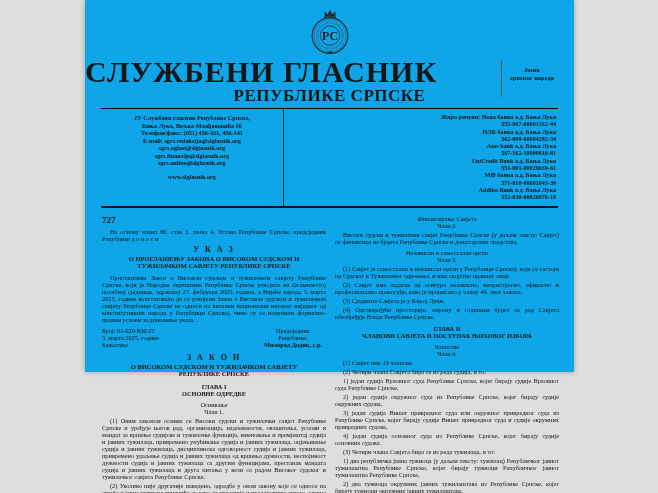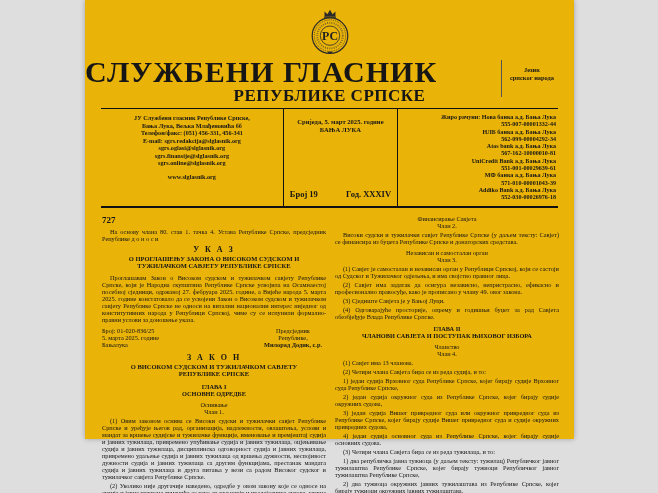--- a/index.html
+++ b/index.html
@@ -3,22 +3,22 @@
 <meta charset="utf-8">
 <style>
   html,body{margin:0;padding:0;}
   body{
     width:658px;height:493px;overflow:hidden;position:relative;
     background:#dedede;
     font-family:"Liberation Serif","DejaVu Serif",serif;
     color:#161616;
   }
   .page{
-    position:absolute;left:85px;top:0;width:489px;height:439px;
-    background:#eab308;
+    position:absolute;left:85px;top:0;width:489px;height:372px;
+    background:#0ea5e9;
     box-shadow:0 0 5px rgba(0,0,0,.28);
   }
   
   .masthead{position:relative;padding-top:9px;}
   .seal{display:block;margin:0 auto;}
   .mast-title{
     font-weight:bold;font-size:30px;line-height:31px;
     letter-spacing:1px;margin:1px 0 0;
   }
   .mast-subtitle{
@@ -110,30 +110,20 @@
         <div>ЈУ Службени гласник Републике Српске,</div>
         <div>Бања Лука, Вељка Млађеновића бб</div>
         <div>Телефон/факс: (051) 456-331, 456-341</div>
         <div>E-mail: sgrs.redakcija@slglasnik.org</div>
         <div>sgrs.oglasi@slglasnik.org</div>
         <div>sgrs.finansije@slglasnik.org</div>
         <div>sgrs.online@slglasnik.org</div>
         <div class="info-website">www.slglasnik.org</div>
       </div>
 
-      <div class="info-col-mid">
-        <div>
-          <div class="info-date">Сриједа, 5. март 2025. године</div>
-          <div class="info-city">БАЊА ЛУКА</div>
-        </div>
-        <div class="info-num-row">
-          <span>Број 19</span>
-          <span>Год. XXXIV</span>
-        </div>
-      </div>
 
       <div class="info-col-right">
         <div>Жиро рачуни: Нова банка а.д. Бања Лука</div>
         <div>555-007-00001332-44</div>
         <div>НЛБ банка а.д. Бања Лука</div>
         <div>562-099-00004292-34</div>
         <div>Atos bank а.д. Бања Лука</div>
         <div>567-162-10000010-81</div>
         <div>UniCredit Bank а.д. Бања Лука</div>
         <div>551-001-00029639-61</div>

